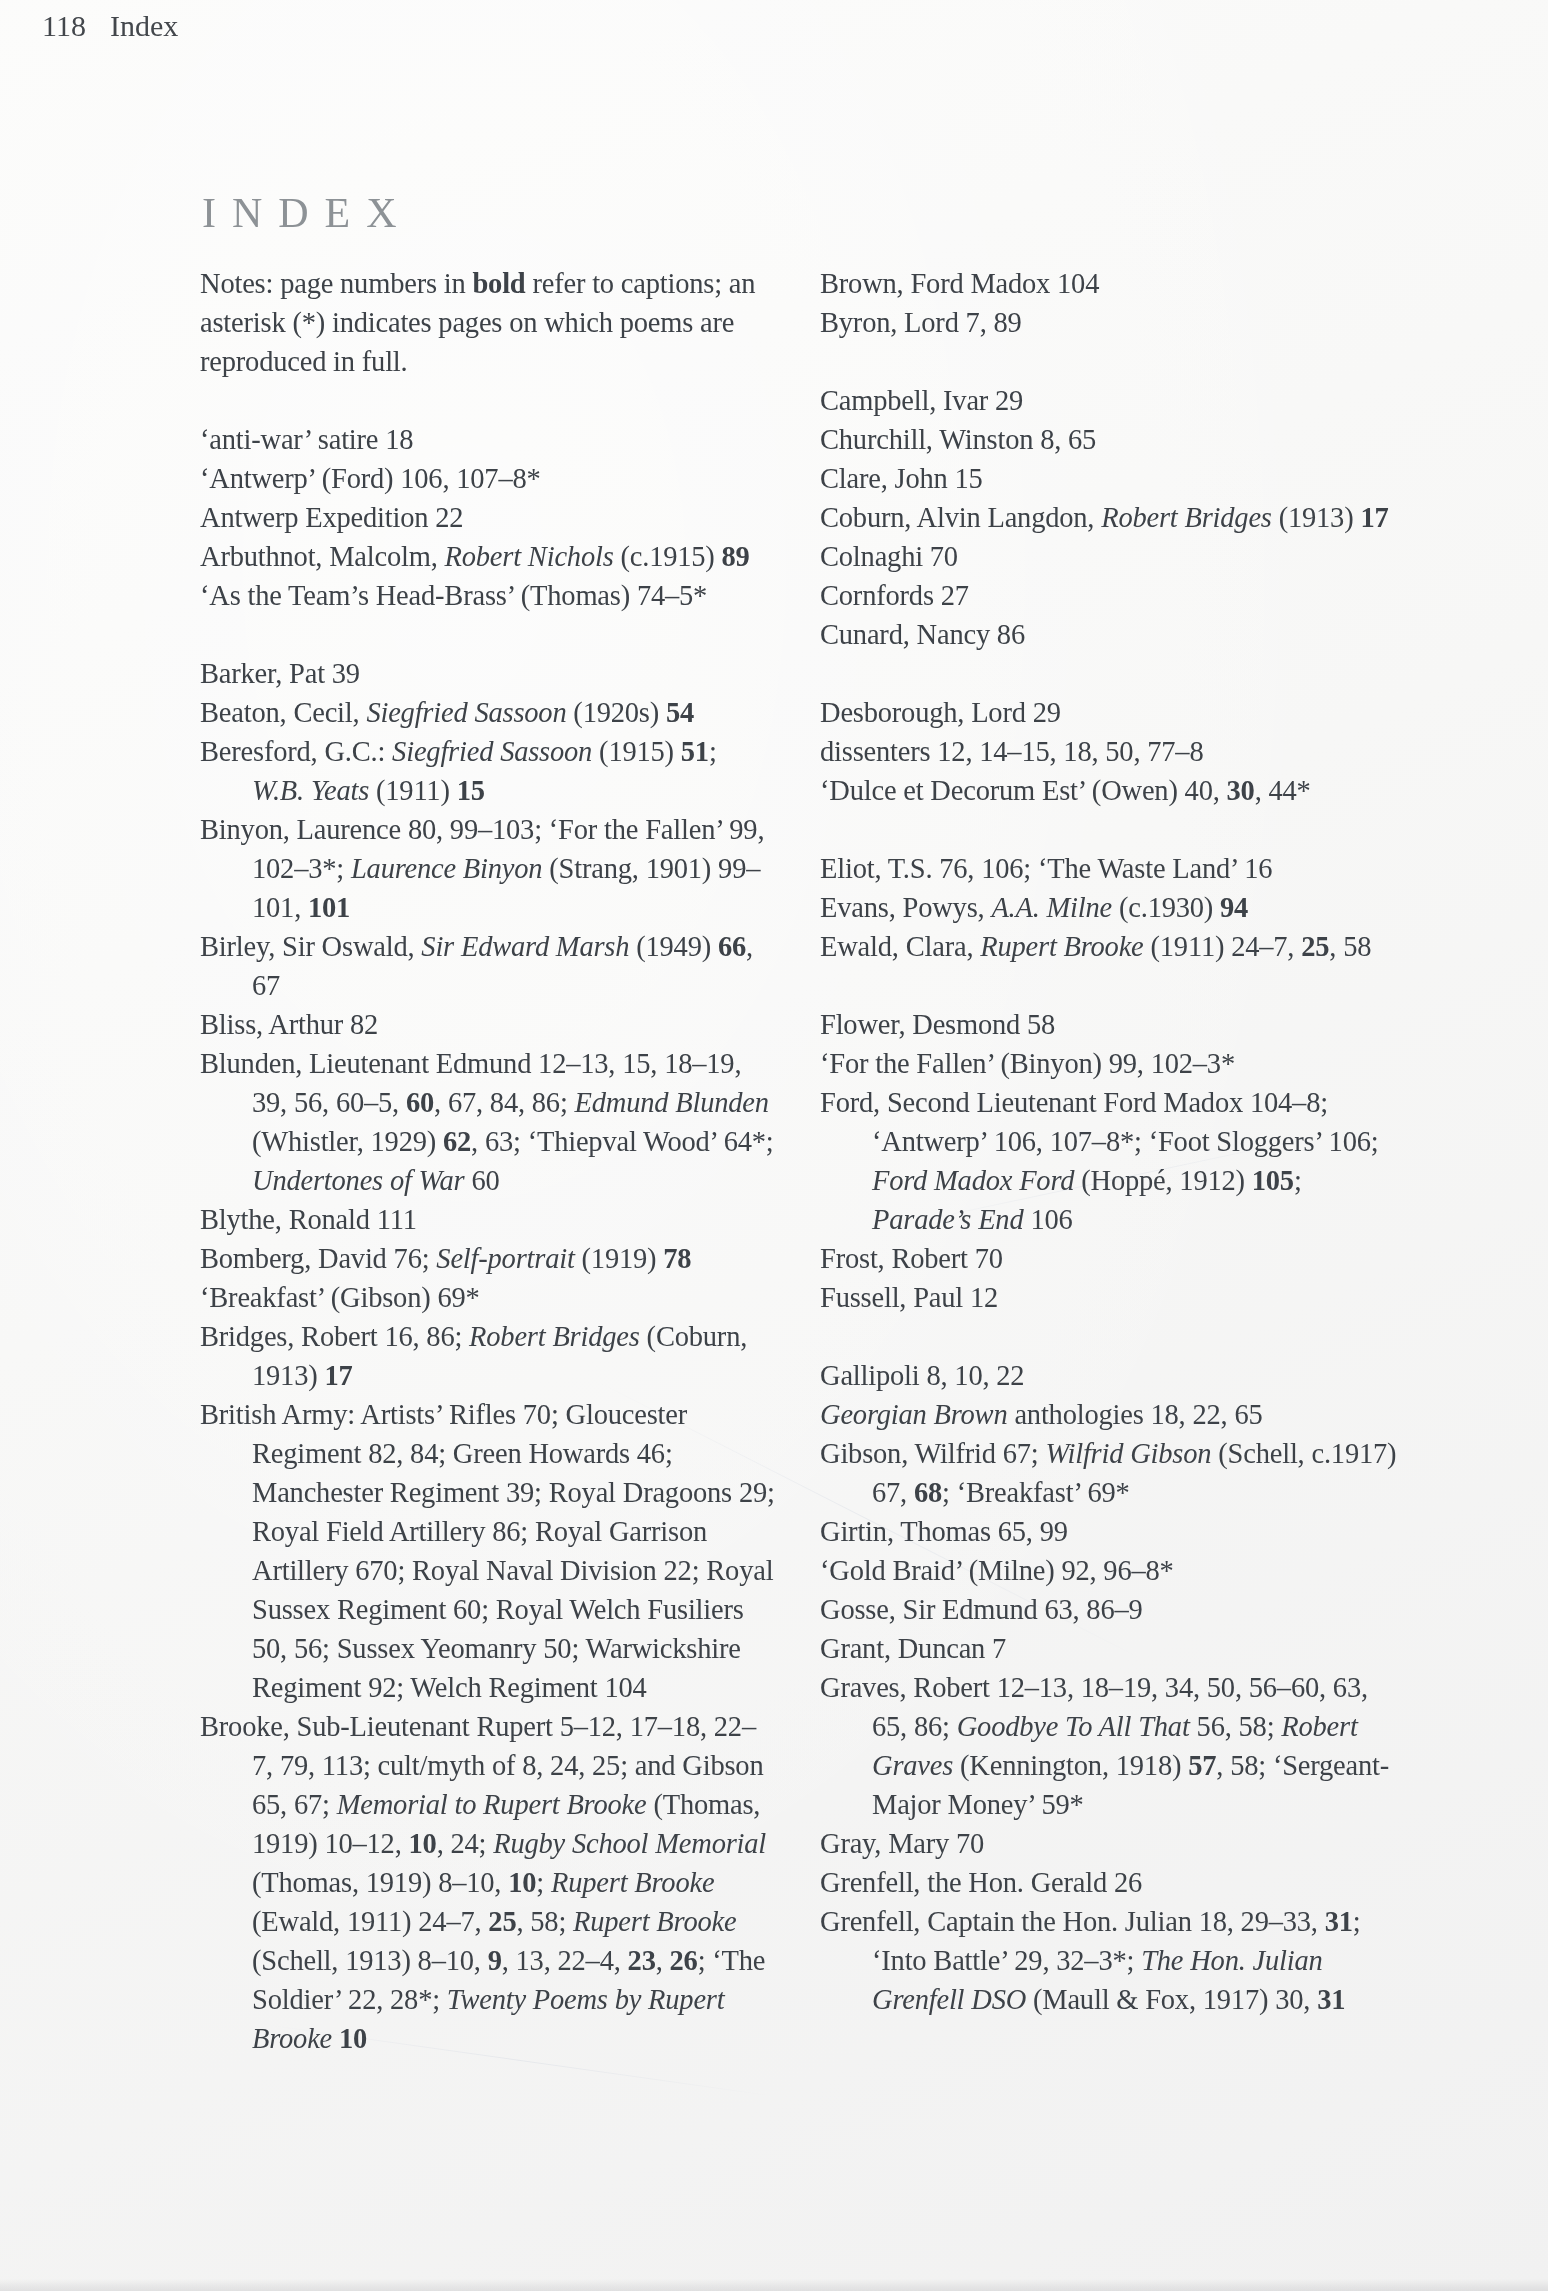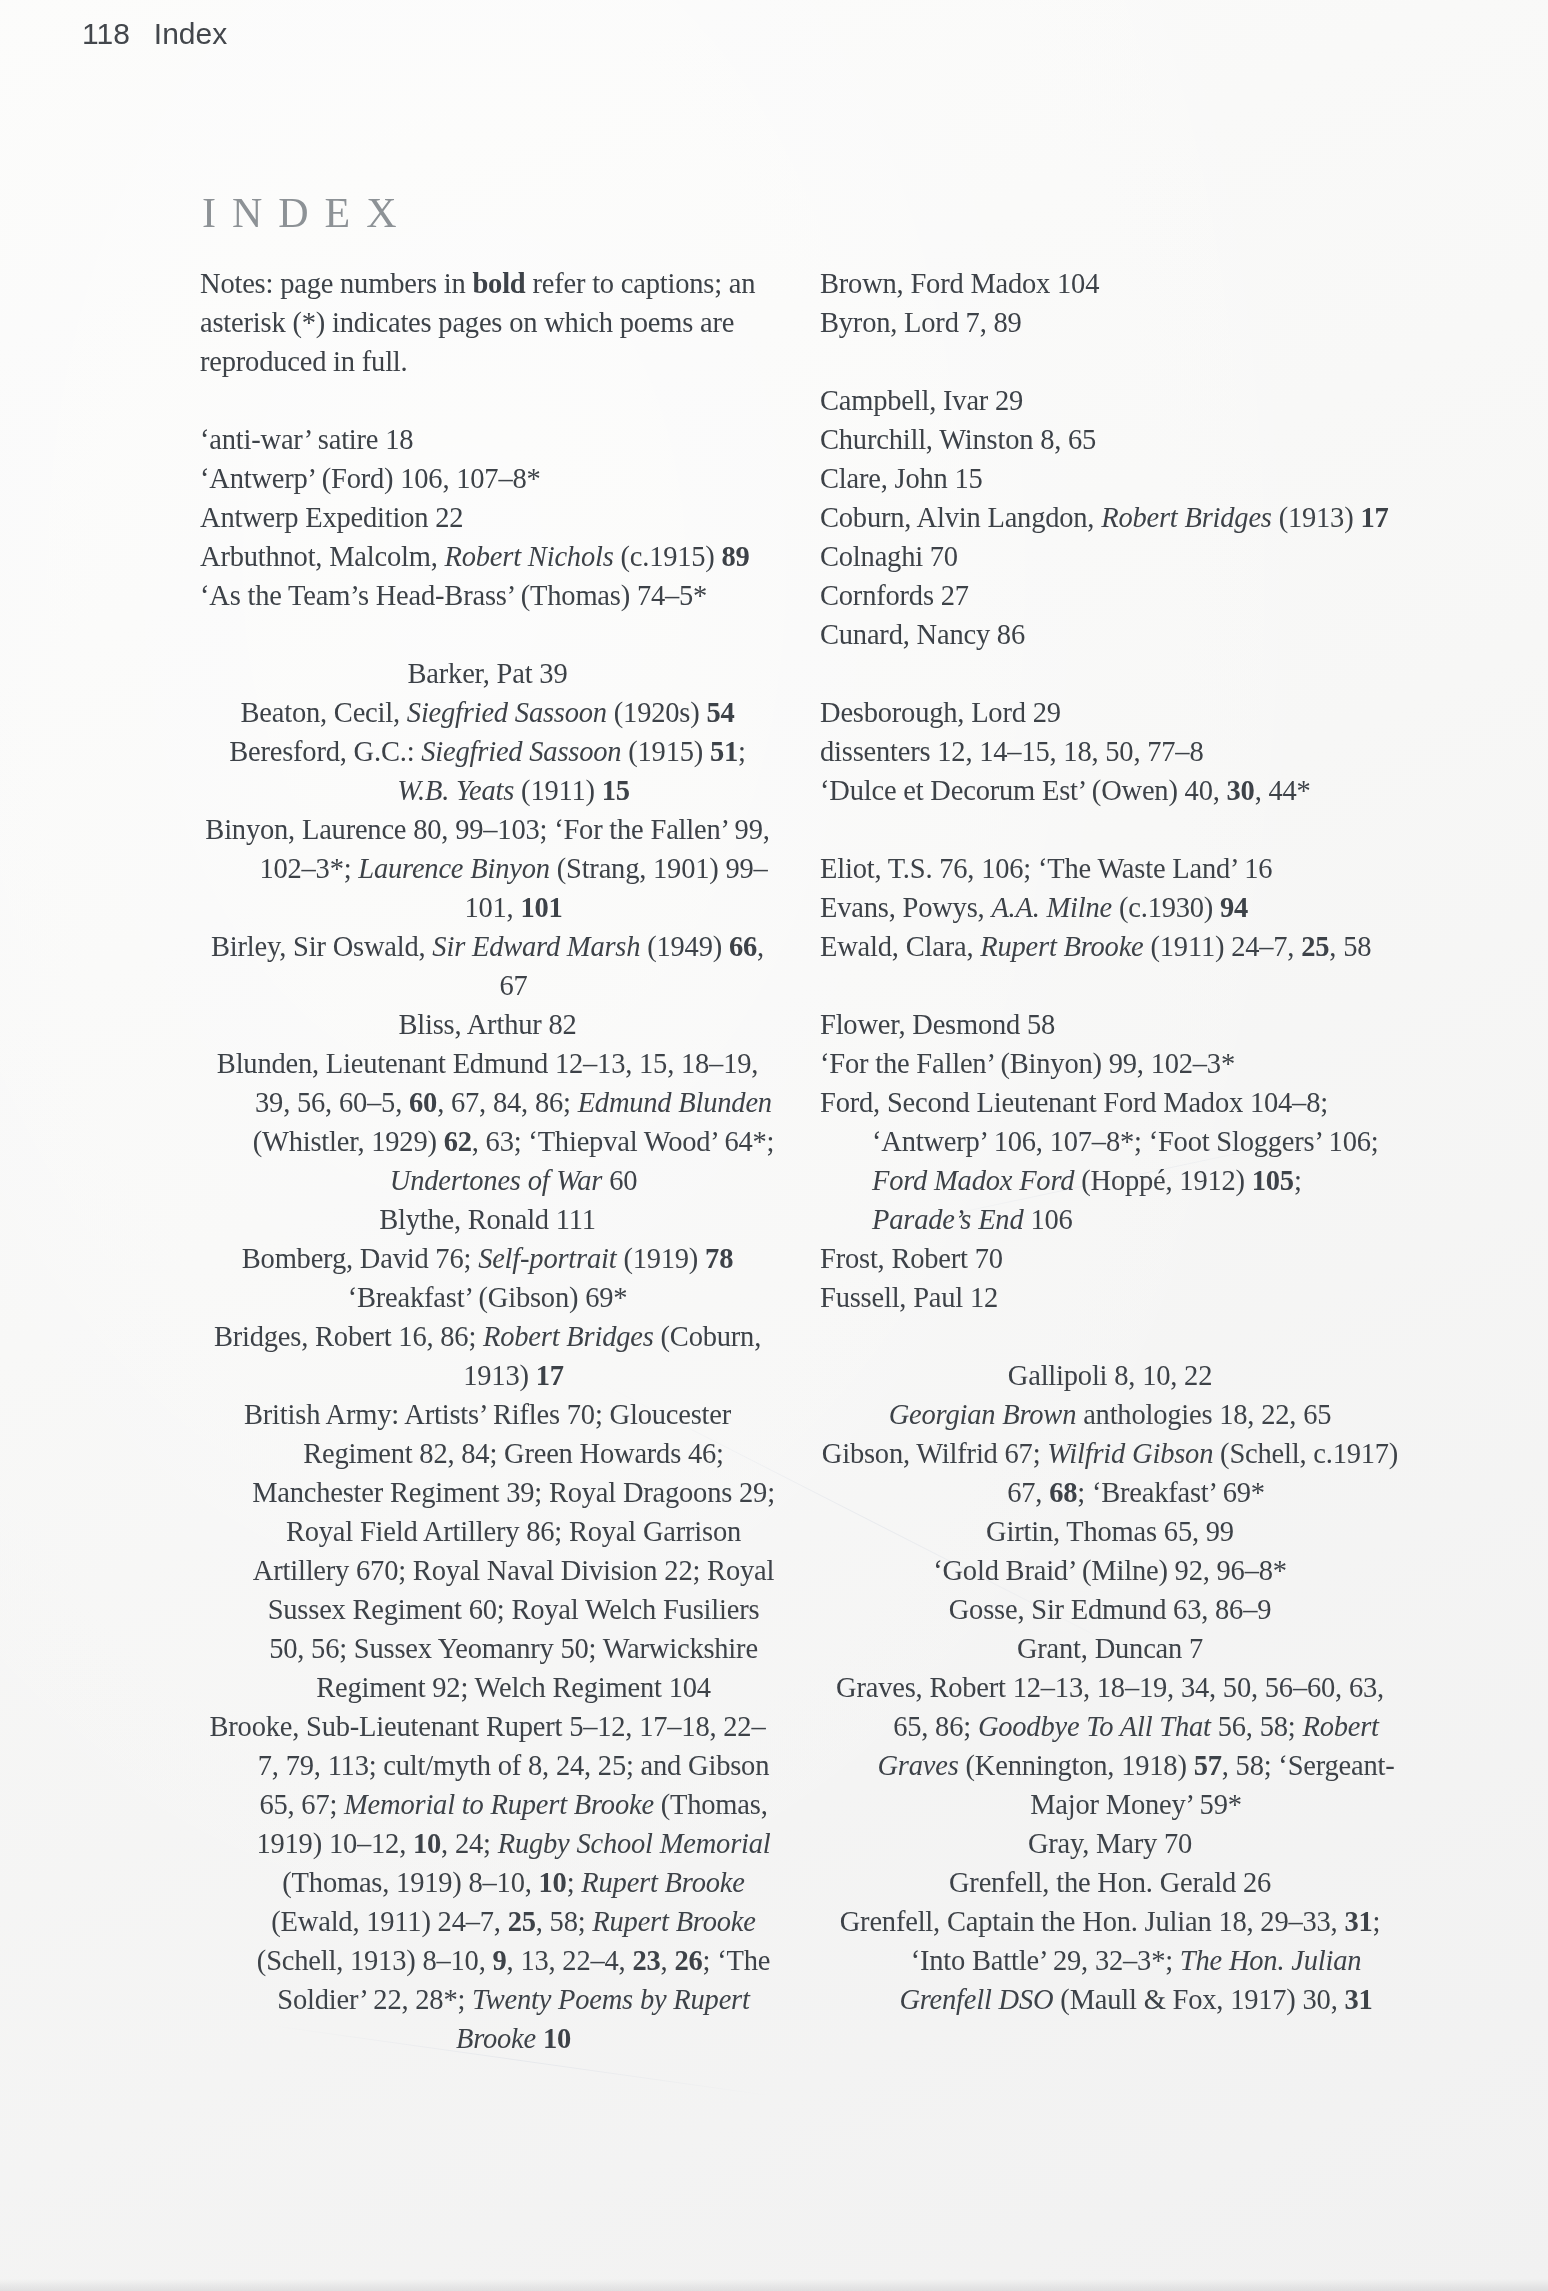--- a/index.html
+++ b/index.html
@@ -13,37 +13,37 @@
     position:relative;overflow:hidden;
     background:
       radial-gradient(ellipse at 30% 25%, rgba(255,255,255,.55), rgba(255,255,255,0) 60%),
       linear-gradient(155deg,#fbfbfa 0%,#f7f7f6 45%,#f1f1f1 100%);
     background-color:var(--paper);
     font-family:"Liberation Serif", serif;
     color:var(--text);
     font-size:28.5px;line-height:39px;letter-spacing:-0.2px;
   }
   .scan-header{
-    position:absolute;top:16px;left:42px;
-    font-family:Liberation Sans, sans-serif;
+    position:absolute;top:8px;left:42px;
+    font-family:Liberation Serif, serif;
     font-size:30px;line-height:36px;color:#43474c;
-    display:flex;gap:24px;letter-spacing:0;margin-left:40px;
+    display:flex;gap:24px;letter-spacing:0;
   }
   .content{position:absolute;left:200px;top:0;width:1270px;}
   .index-heading{
     margin:192px 0 30px 2px;
     font-size:42px;line-height:1;font-weight:400;
     letter-spacing:0.38em;color:var(--heading);
   }
   .columns{display:flex;gap:45px;align-items:flex-start;}
   .col-left{width:575px;flex:0 0 auto;}
   .col-right{width:580px;flex:0 0 auto;}
   .notes{margin:0 0 39px 0;}
   .entry-group{margin:0 0 39px 0;}
-  .entry-group:last-child{margin-bottom:6px;text-align:center;}
+  .entry-group:last-child{margin-bottom:6px;}
   .entry{margin:0;padding-left:52px;text-indent:-52px;}
   .it{font-style:italic;}
   .bd{font-weight:700;}
   .crease{position:absolute;height:1px;pointer-events:none;
     background:linear-gradient(90deg,transparent,rgba(110,130,170,.10),transparent);}
   .crease-1{top:1520px;left:560px;width:620px;transform:rotate(27deg);}
   .crease-2{top:1180px;left:900px;width:420px;transform:rotate(-12deg);}
   .crease-3{top:2060px;left:260px;width:520px;transform:rotate(8deg);}
   .page-edge{position:absolute;left:0;right:0;bottom:0;height:12px;
     background:linear-gradient(180deg,rgba(120,120,128,0),rgba(120,120,128,.16));}

